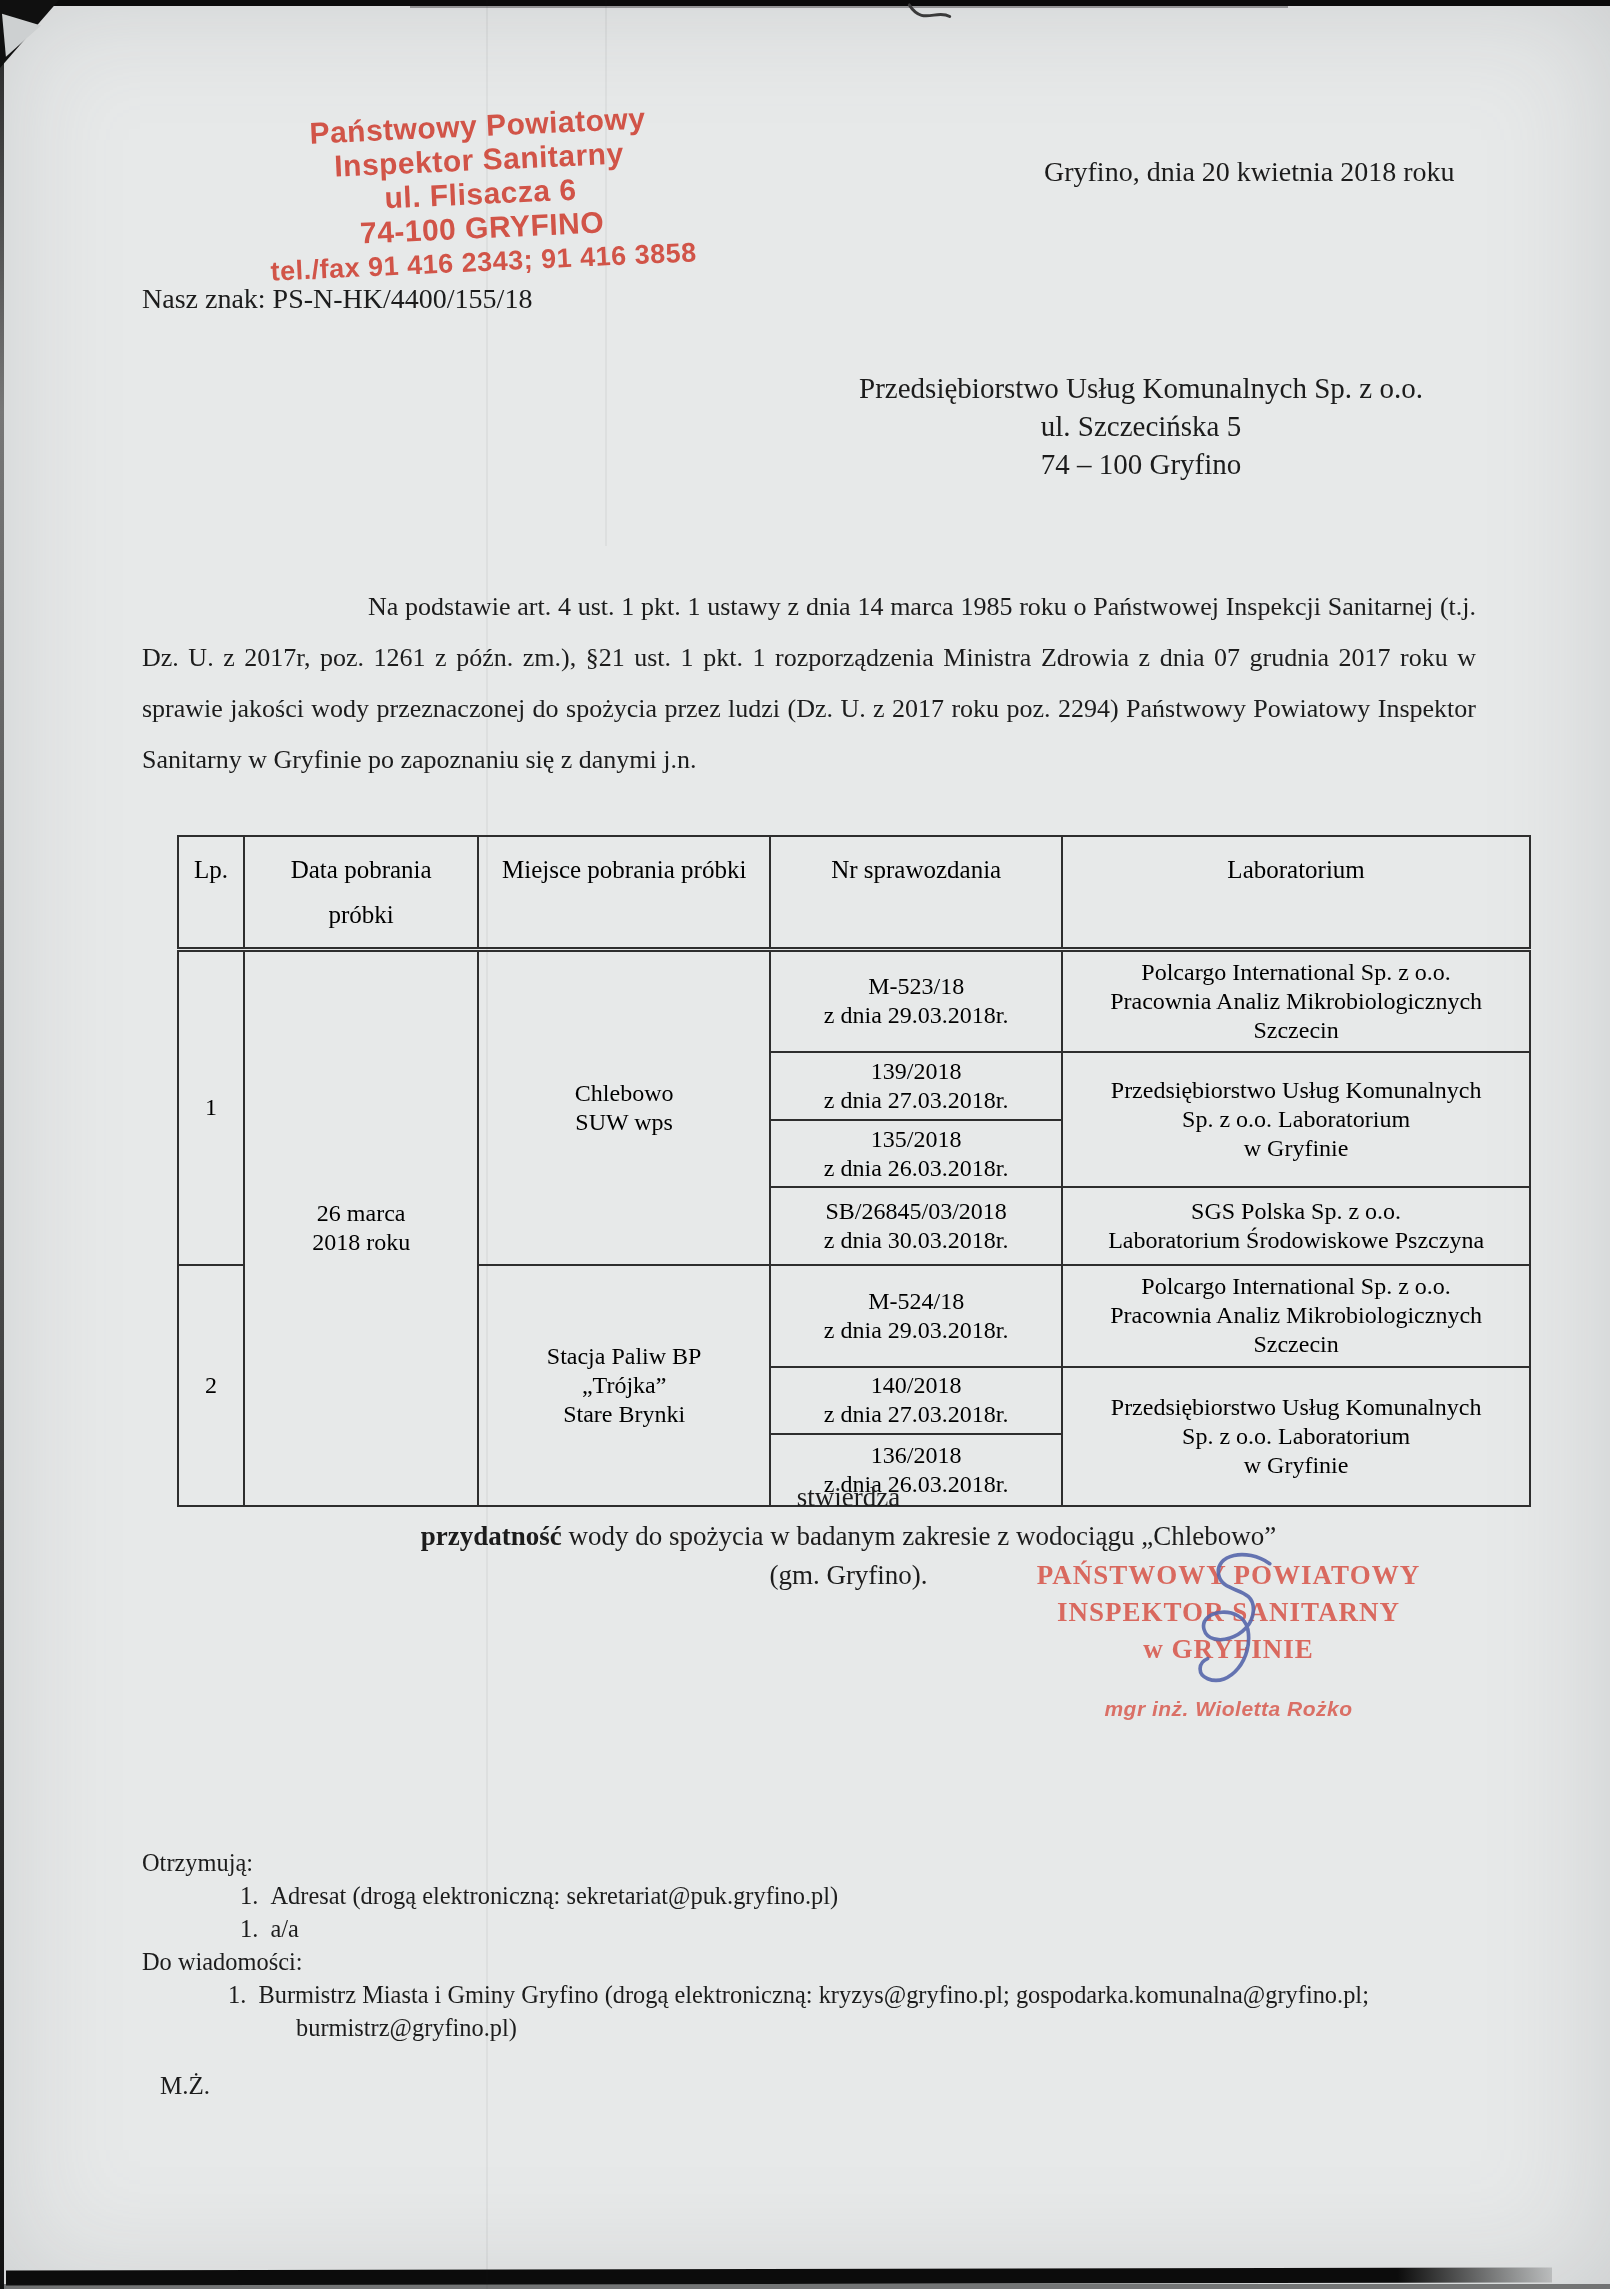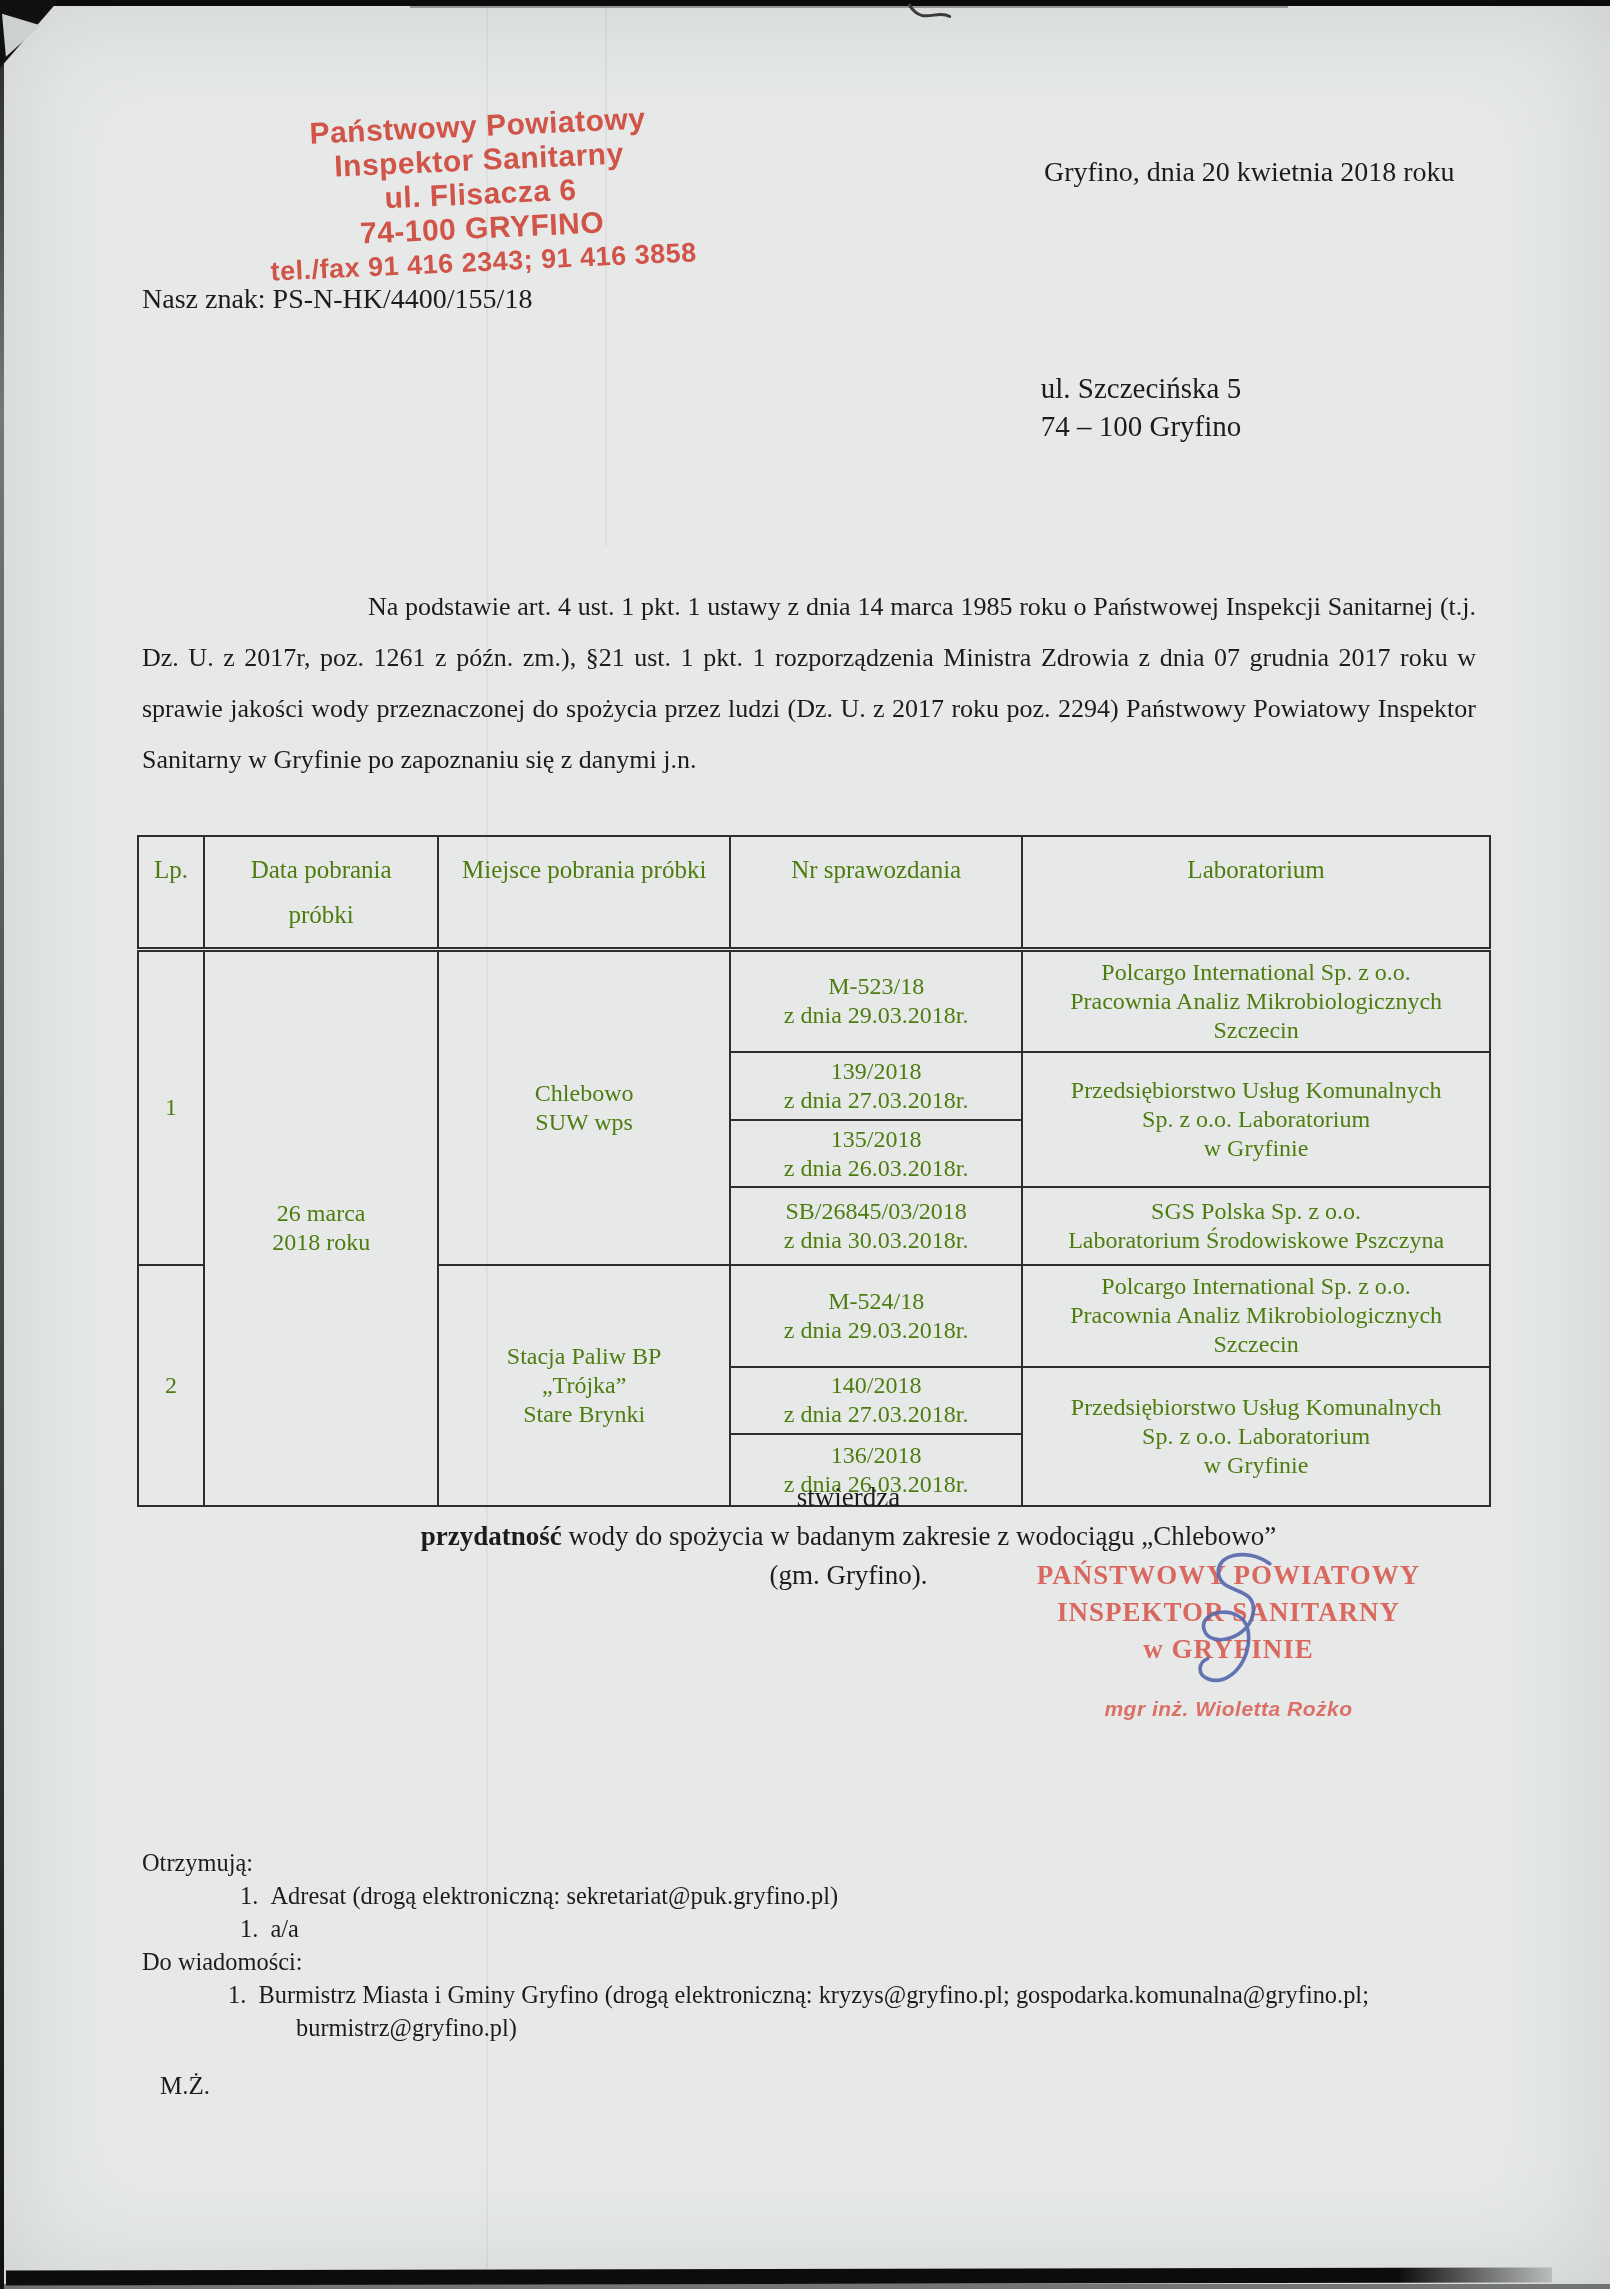--- a/index.html
+++ b/index.html
@@ -35,21 +35,21 @@
   .date-line{position:absolute;left:1044px;top:156px;font-size:28px;}
   .ref-line{position:absolute;left:142px;top:283px;font-size:28px;}
   .addressee{position:absolute;left:795px;top:369px;width:692px;text-align:center;
     font-size:29px;line-height:38px;}
   
   .body-par{position:absolute;left:142px;top:581px;width:1334px;
     font-size:26px;line-height:51px;text-align:justify;text-indent:226px;}
   
   .tbl-wrap{position:absolute;left:137px;top:835px;width:1354px;}
   table{border-collapse:collapse;width:100%;table-layout:fixed;
-    font-size:24px;line-height:29px;color:#4d7c0f;}
+    font-size:24px;line-height:29px;color:#000000;margin-left:40px;}
   table,td,th{border:2px solid #2e2e2e;}
   table{border-width:2.9px;}
   th{font-weight:normal;vertical-align:top;text-align:center;
     padding:9.8px 3.9px;font-size:25px;line-height:45px;height:90px;
     border-bottom:5.9px double #2e2e2e;}
   td{text-align:center;vertical-align:middle;padding:2.9px 5.9px;}
   .rh1{height:94px;} .rh2{height:60px;} .rh3{height:59px;font-family:Liberation Serif, serif;} .rh4{height:70px;}
   .rh5{height:94px;} .rh6{height:60px;} .rh7{height:64px;}
   
   .decision{position:absolute;left:244px;top:1478px;width:1209px;text-align:center;
@@ -93,20 +93,21 @@
     <div>Inspektor Sanitarny</div>
     <div>ul. Flisacza 6</div>
     <div>74-100 GRYFINO</div>
     <div class="s5">tel./fax 91 416 2343; 91 416 3858</div>
   </div>
 
   <div class="date-line">Gryfino, dnia 20 kwietnia 2018 roku</div>
   <div class="ref-line">Nasz znak: PS-N-HK/4400/155/18</div>
 
   <div class="addressee">
+    <div>Przedsiębiorstwo Usług Komunalnych Sp. z o.o.</div>
     <div>ul. Szczecińska 5</div>
     <div>74 – 100 Gryfino</div>
   </div>
 
   <div class="body-par">Na podstawie art. 4 ust. 1 pkt. 1 ustawy z dnia 14 marca 1985 roku o Państwowej Inspekcji Sanitarnej (t.j. Dz. U. z 2017r, poz. 1261 z późn. zm.), §21 ust. 1 pkt. 1 rozporządzenia Ministra Zdrowia z dnia 07 grudnia 2017 roku w sprawie jakości wody przeznaczonej do spożycia przez ludzi (Dz. U. z 2017 roku poz. 2294) Państwowy Powiatowy Inspektor Sanitarny w Gryfinie po zapoznaniu się z danymi j.n.</div>
 
   <div class="tbl-wrap">
     <table>
       <colgroup>
         <col style="width:4.9%">

